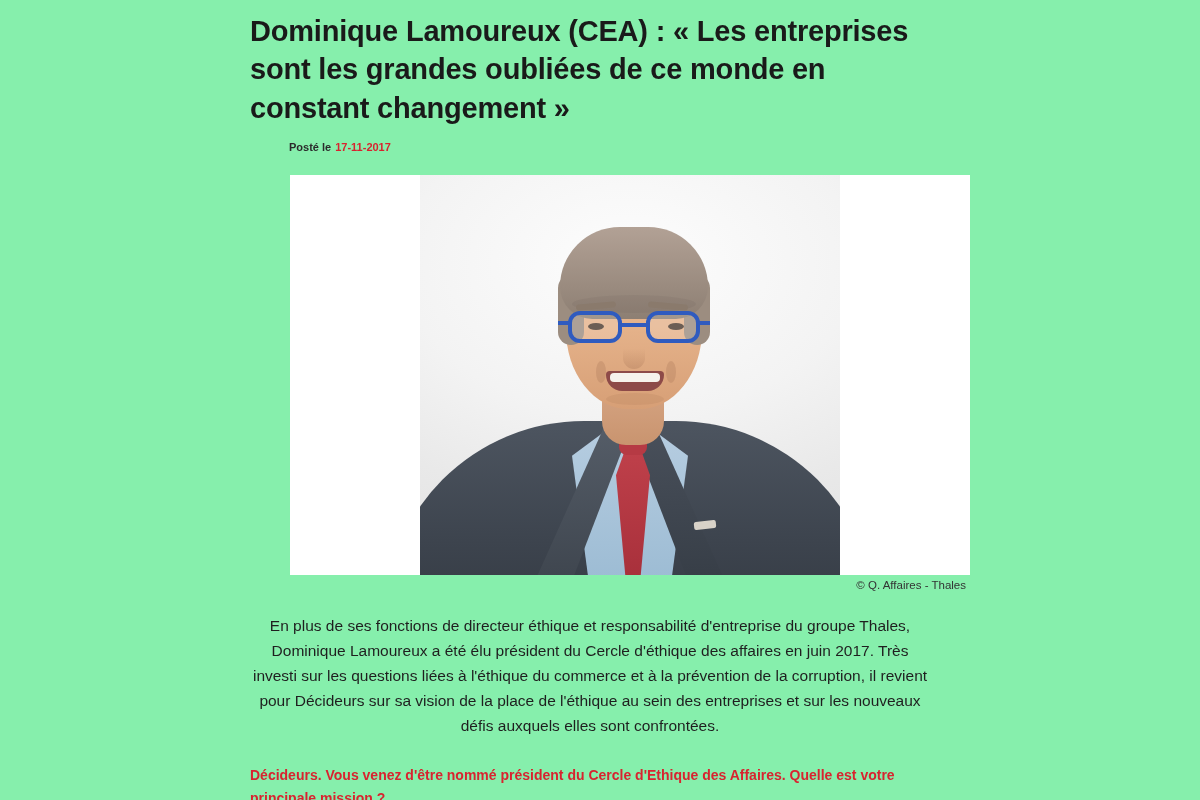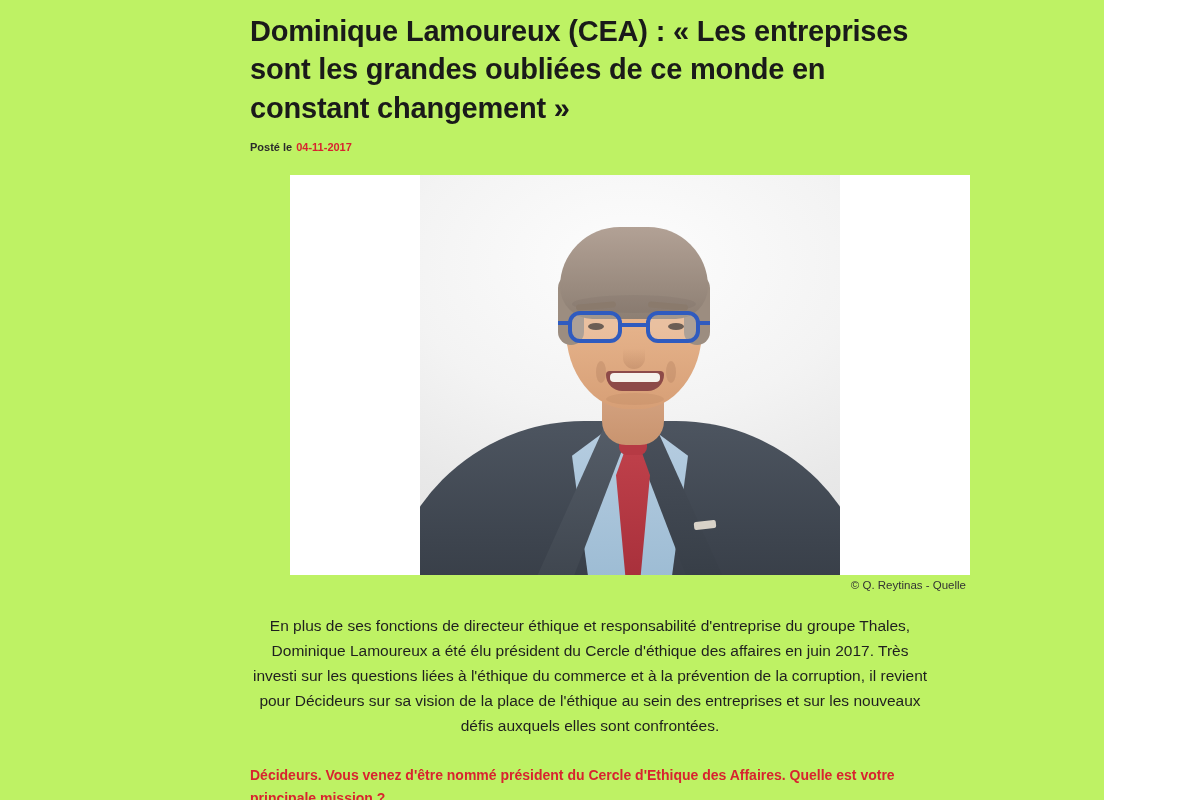--- a/index.html
+++ b/index.html
@@ -9,23 +9,23 @@
   }
   body {
     width: 1200px;
     height: 800px;
     overflow: hidden;
     font-family: "Liberation Sans", sans-serif;
     color: #222222;
   }
   .page {
     position: relative;
-    width: 1104px;
+    width: 1200px;
     height: 800px;
-    background: #bef264;
+    background: #86efac;
   }
   .article {
     position: absolute;
     left: 250px;
     top: 0;
     width: 680px;
   }
   .article-title {
     font-size: 29px;
     line-height: 1.32;
@@ -35,20 +35,21 @@
     letter-spacing: -0.2px;
   }
   .meta-line {
     margin-top: 14px;
     font-size: 11px;
     font-weight: bold;
     color: #333333;
   }
   .meta-line .posted-label {
     color: #2b2b2b;
+    margin-left: 39px;
   }
   .meta-line .posted-date {
     color: #d8232f;
     margin-left: 4px;
   }
   .figure {
     margin-top: 22px;
     width: 680px;
   }
   .photo-frame {
@@ -331,21 +332,21 @@
 </style>
 </head>
 <body>
 
 <div class="page">
   <article class="article">
 
     <h1 class="article-title">Dominique Lamoureux (CEA) : « Les entreprises sont les grandes oubliées de ce monde en constant changement »</h1>
 
     <div class="meta-line">
-      <span class="posted-label">Posté le</span><span class="posted-date">04-11-2017</span>
+      <span class="posted-label">Posté le</span><span class="posted-date">17-11-2017</span>
     </div>
 
     <figure class="figure">
       <div class="photo-frame">
         <div class="portrait">
           <div class="bg-wash"></div>
           <div class="shoulders"></div>
           <div class="shirt"></div>
           <div class="lapel-l"></div>
           <div class="lapel-r"></div>
@@ -373,21 +374,21 @@
           </div>
           <div class="nose"></div>
           <div class="smile-l"></div>
           <div class="smile-r"></div>
           <div class="mouth">
             <div class="teeth"></div>
           </div>
           <div class="chin-shadow"></div>
         </div>
       </div>
-      <figcaption class="credit">© Q. Reytinas - Quelle</figcaption>
+      <figcaption class="credit">© Q. Affaires - Thales</figcaption>
     </figure>
 
     <p class="lede">En plus de ses fonctions de directeur éthique et responsabilité d'entreprise du groupe Thales, Dominique Lamoureux a été élu président du Cercle d'éthique des affaires en juin 2017. Très investi sur les questions liées à l'éthique du commerce et à la prévention de la corruption, il revient pour Décideurs sur sa vision de la place de l'éthique au sein des entreprises et sur les nouveaux défis auxquels elles sont confrontées.</p>
 
     <p class="question">Décideurs. Vous venez d'être nommé président du Cercle d'Ethique des Affaires. Quelle est votre principale mission ?</p>
 
   </article>
 </div>
 
 </body></html>

